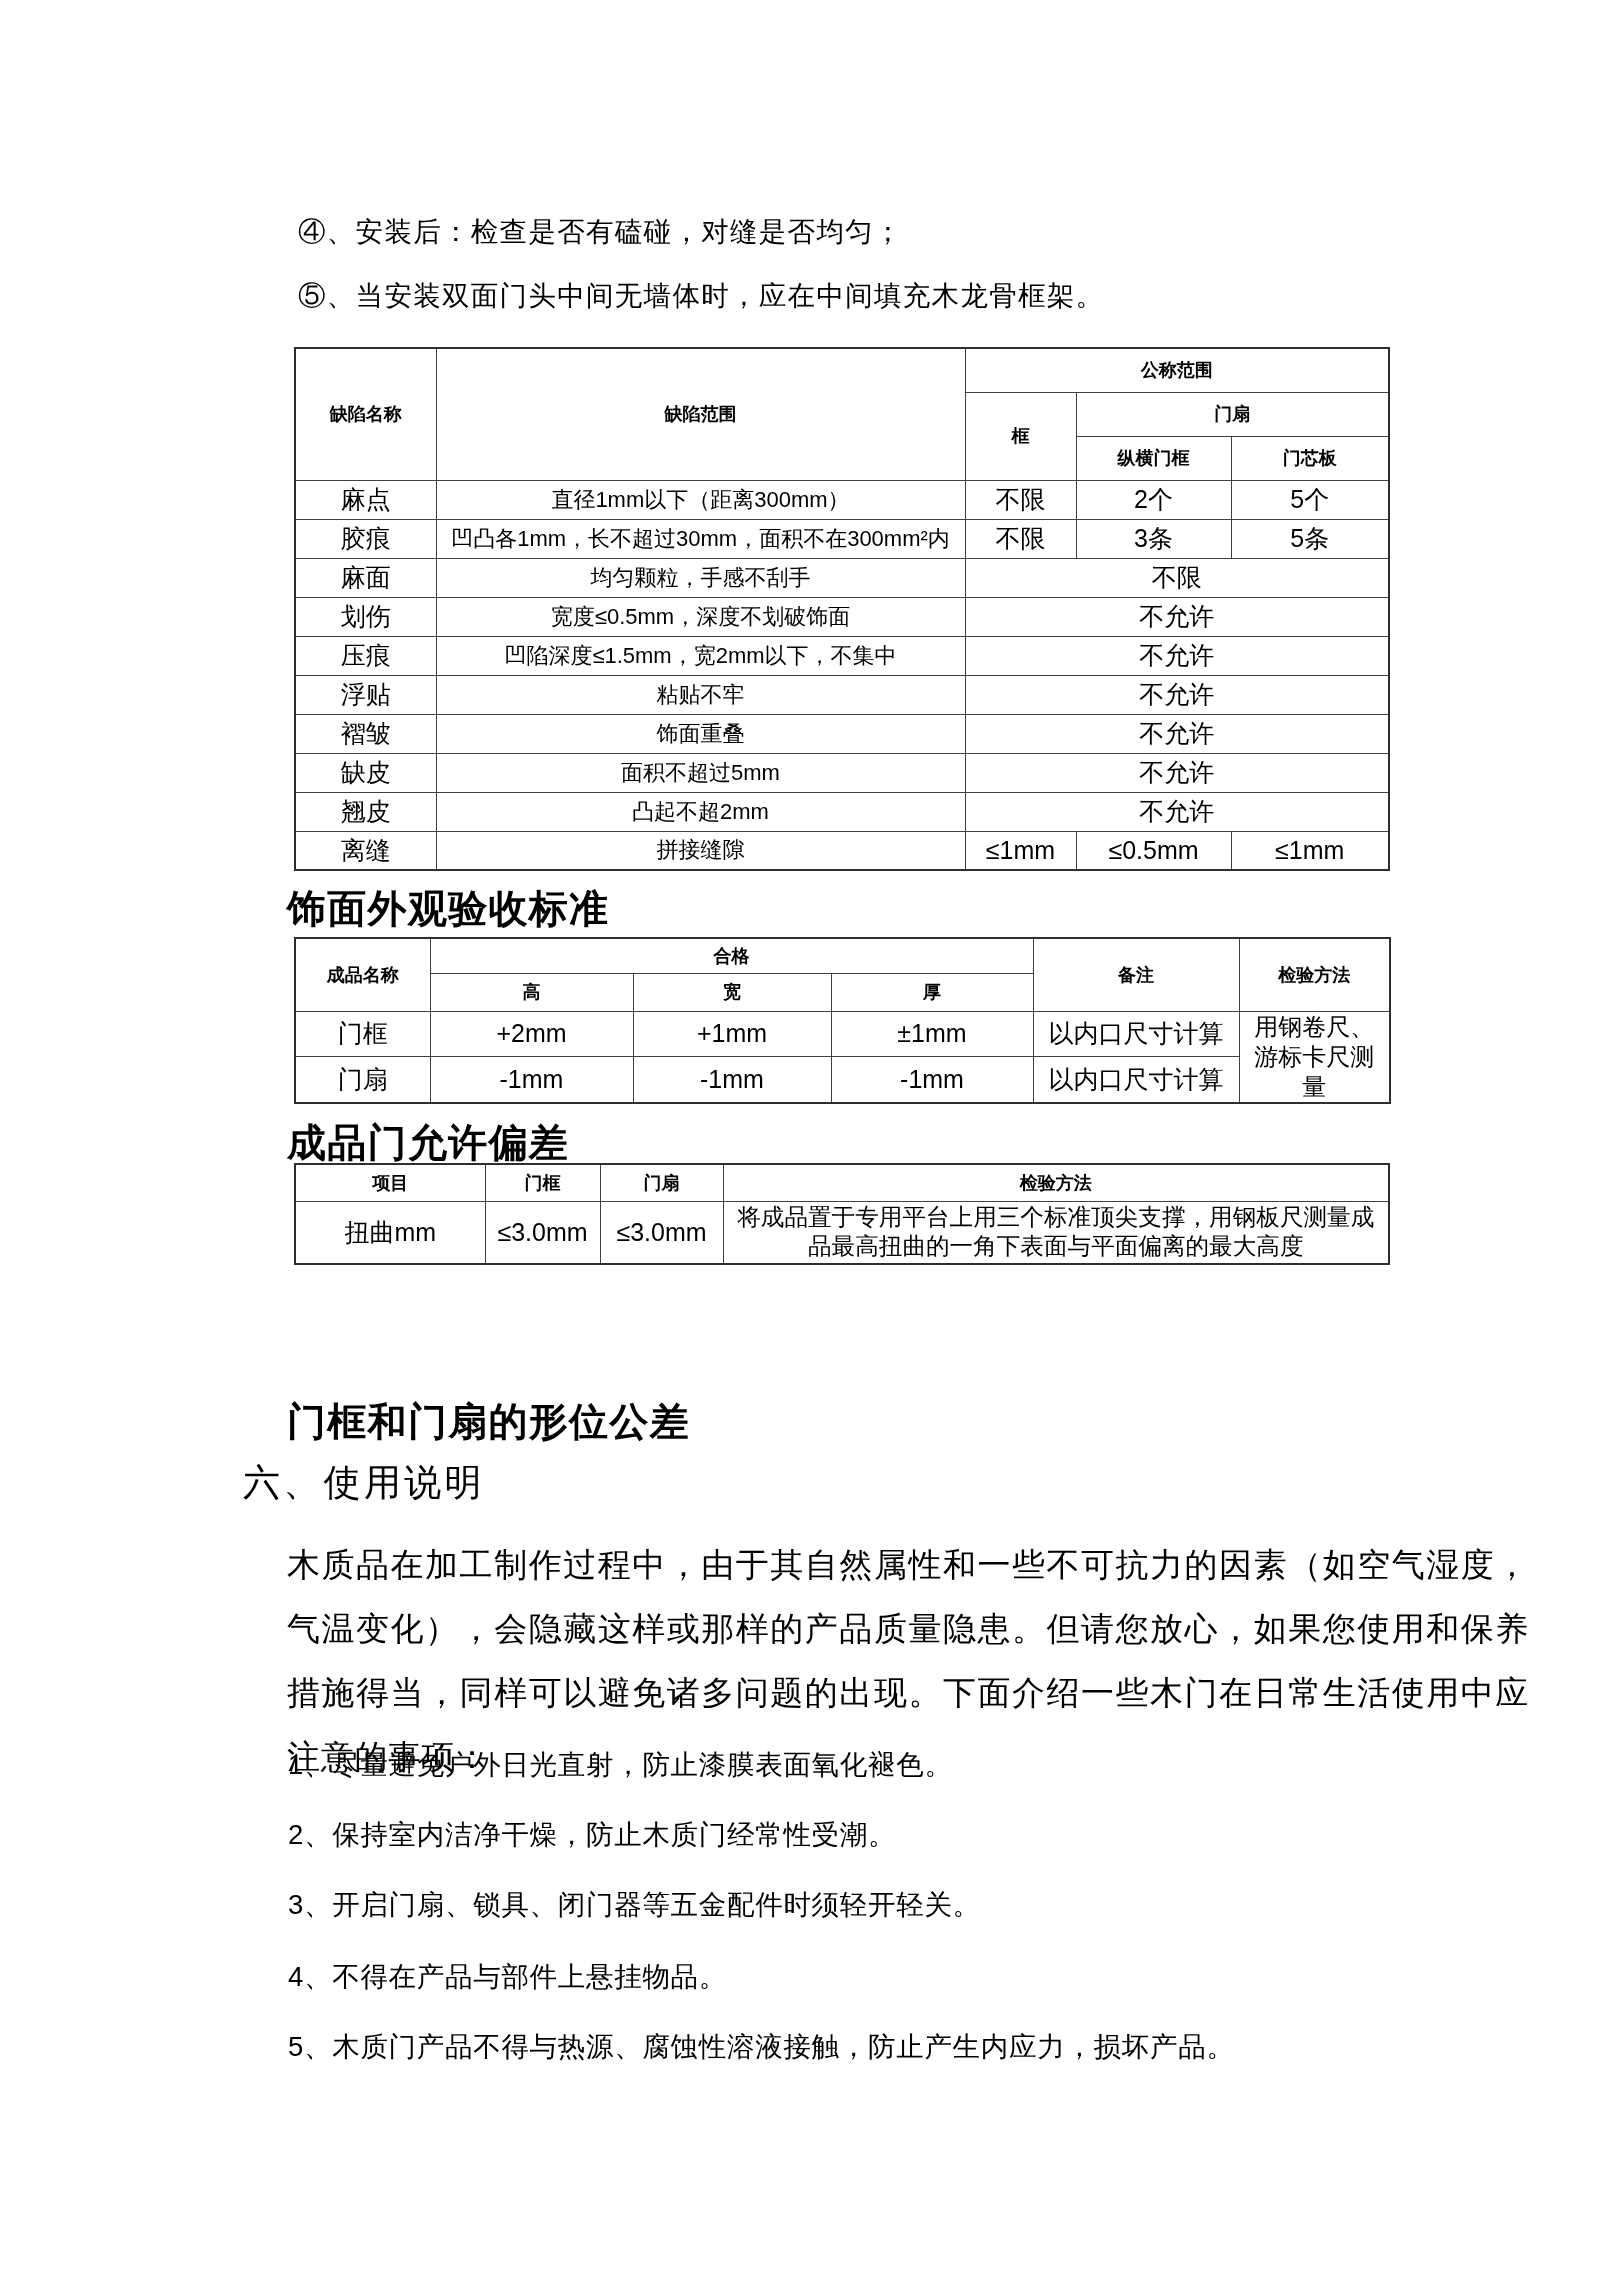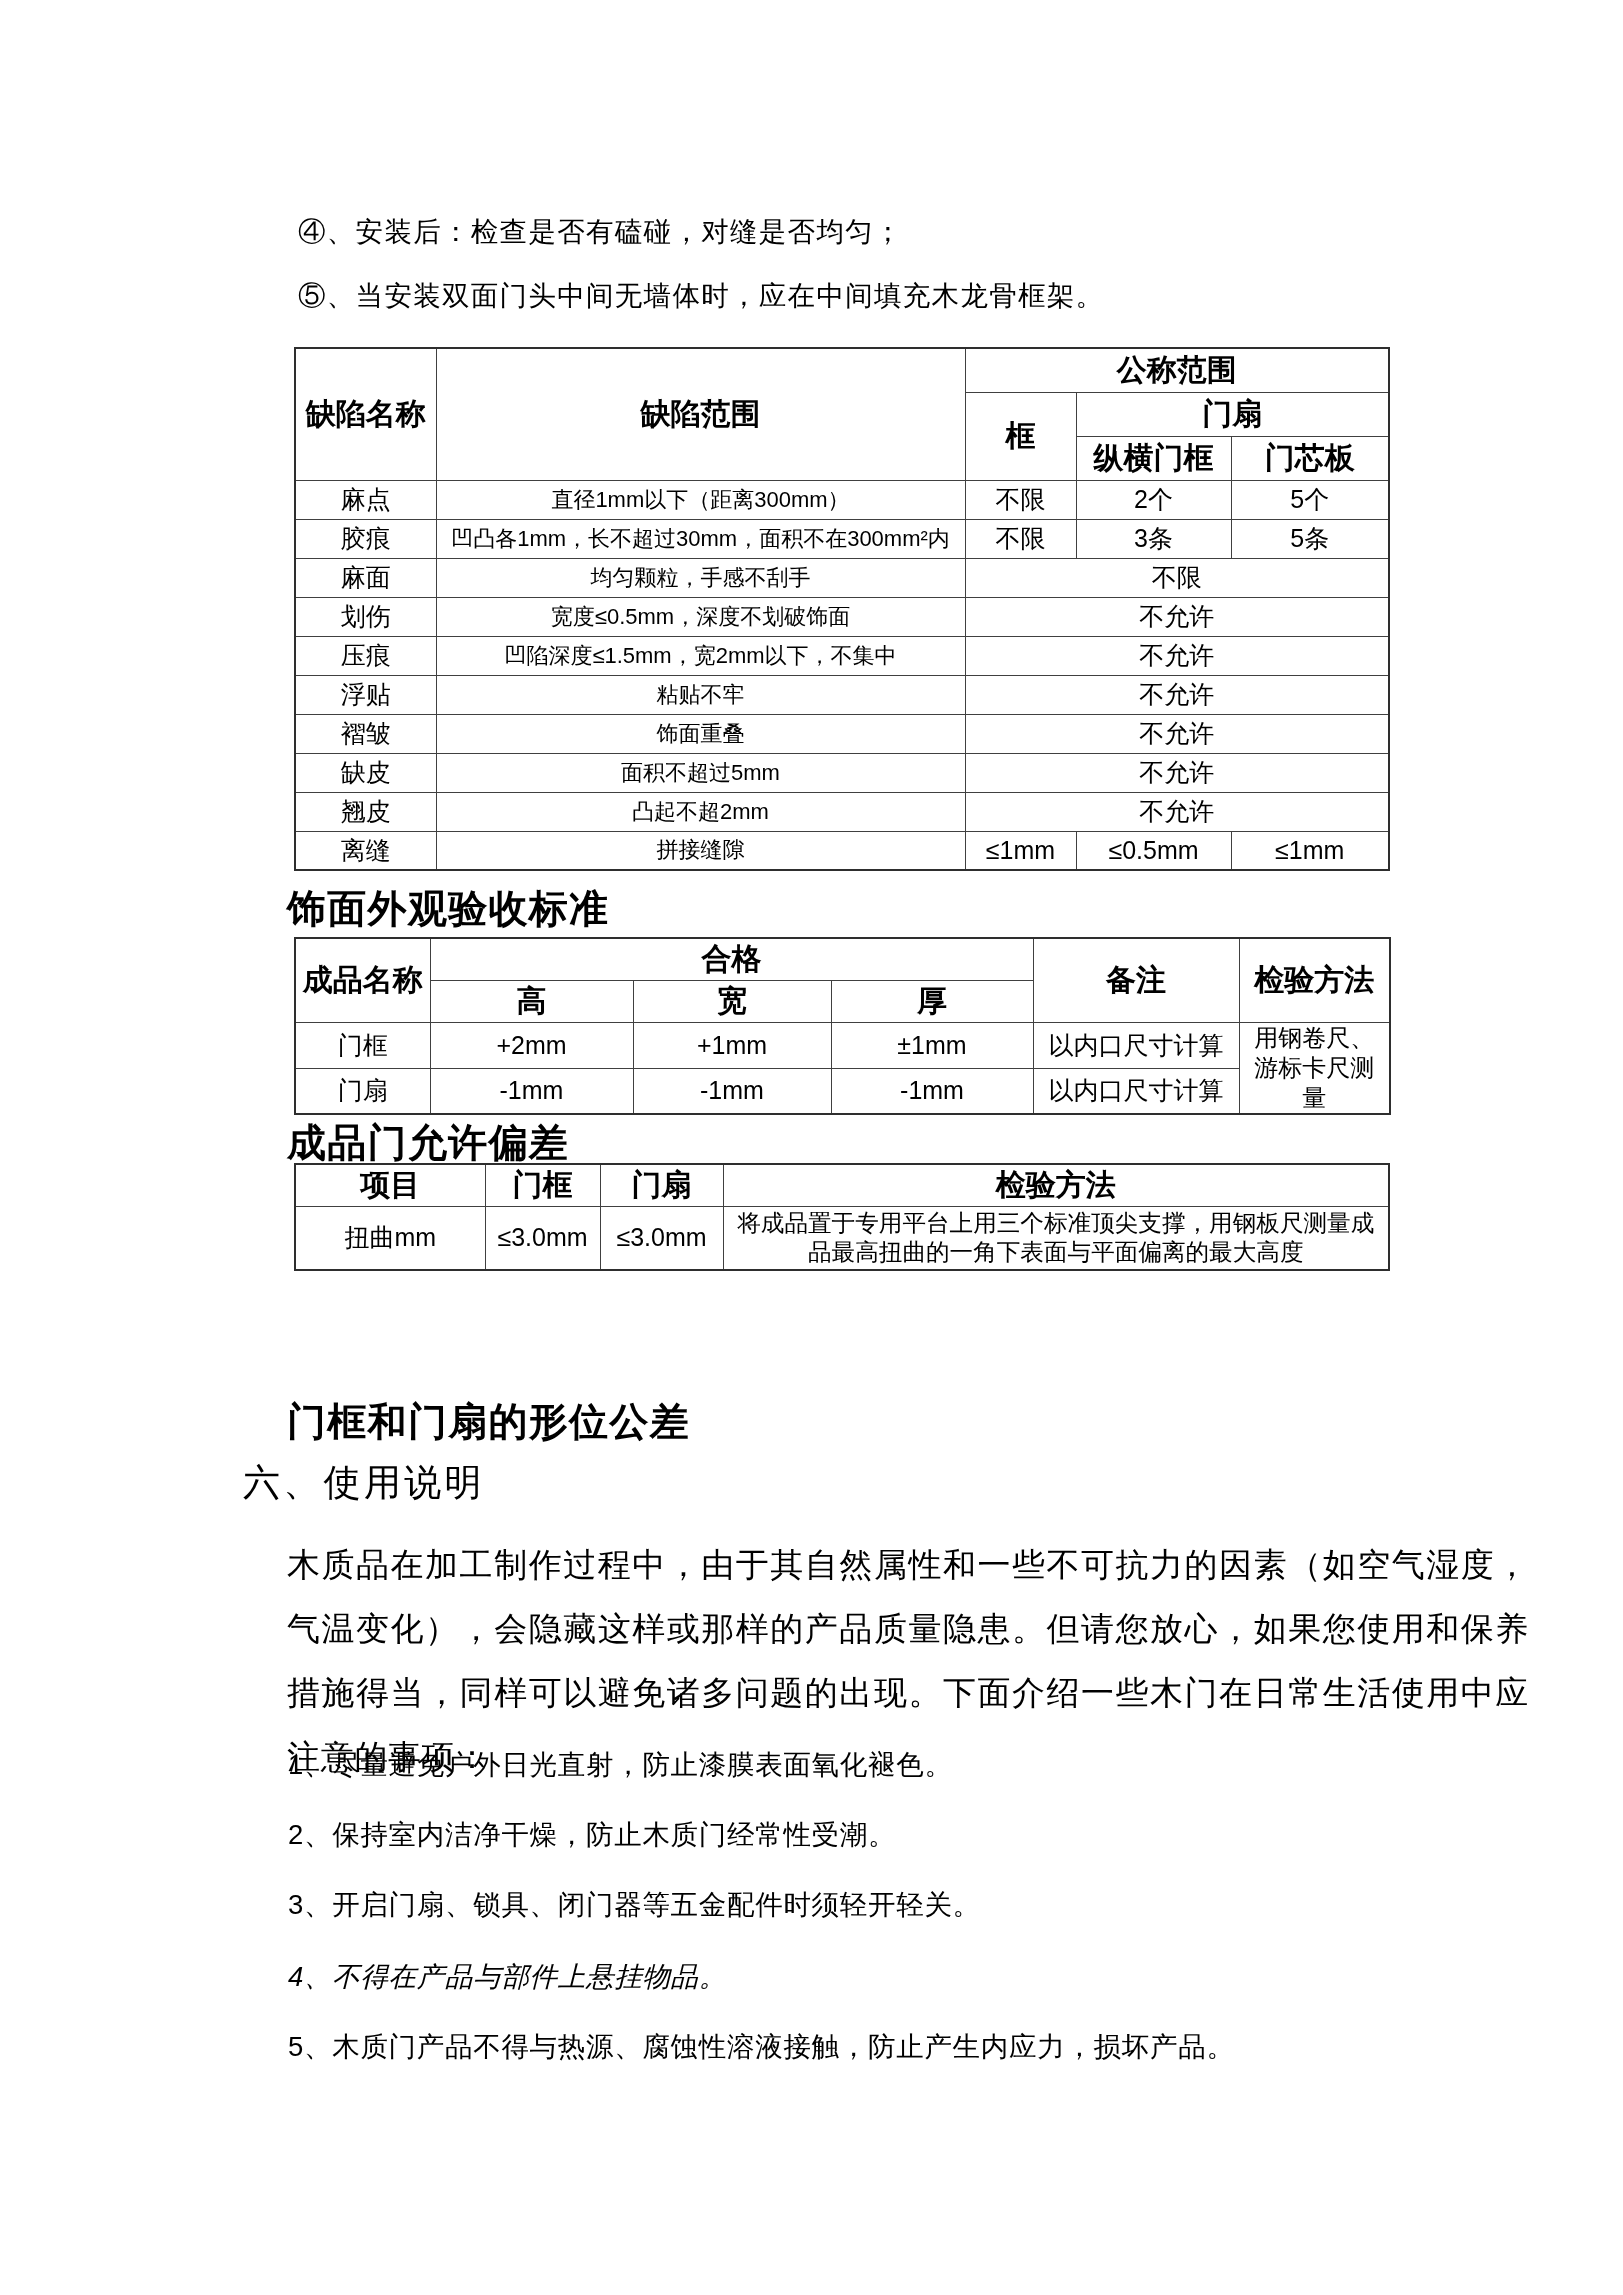--- a/index.html
+++ b/index.html
@@ -23,21 +23,21 @@
     border-collapse: collapse; table-layout: fixed;
     border: 2px solid #2e2e2e;
   }
   table.doc-table th, table.doc-table td {
     border: 1.3px solid #404040;
     text-align: center; vertical-align: middle;
     padding: 0 3.9px;
     font-size: 25px; color: #000;
     overflow: hidden;
   }
-  table.doc-table th { font-weight: 700; font-size: 30px; }
+  table.doc-table th { font-weight: 700; font-size: 18px; }
 
   .t1 { top: 347px; }
   .t1 tr.hrow { height: 44px; }
   .t1 tr.brow { height: 39px; margin-left: 34px; }
   .t1 td.rng { font-size: 22px; white-space: nowrap; }
 
   .t2 { top: 937px; }
   .t2 tr.hrow1 { height: 35px; }
   .t2 tr.hrow2 { height: 38px; }
   .t2 tr.brow  { height: 38px; }
@@ -66,21 +66,21 @@
   .usage-para {
     left: 287px; top: 1533px; width: 1242px;
     font-size: 33px; line-height: 64px;
     text-align: justify; text-justify: inter-ideograph;
     letter-spacing: 0.7px;
   }
   .usage-item { left: 288px; font-size: 27.5px; line-height: 33px; letter-spacing: 0.7px; white-space: nowrap; }
   .li-1 { top: 1748px; }
   .li-2 { top: 1818px; }
   .li-3 { top: 1888px; }
-  .li-4 { top: 1960px; font-style: italic; }
+  .li-4 { top: 1960px; }
   .li-5 { top: 2030px; }
 </style>
 </head>
 <body>
 
 <div class="abs intro-note note-4">④、安装后：检查是否有磕碰，对缝是否均匀；</div>
 <div class="abs intro-note note-5">⑤、当安装双面门头中间无墙体时，应在中间填充木龙骨框架。</div>
 
 <table class="doc-table t1">
   <colgroup>

